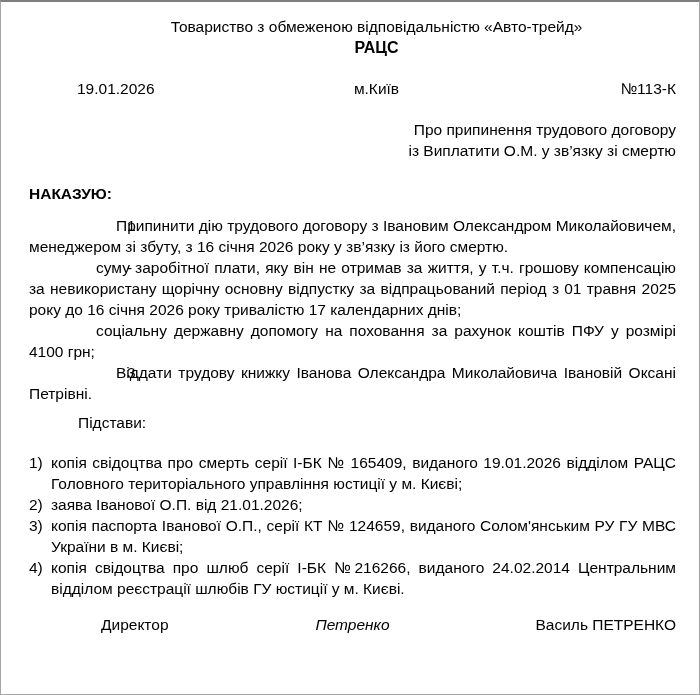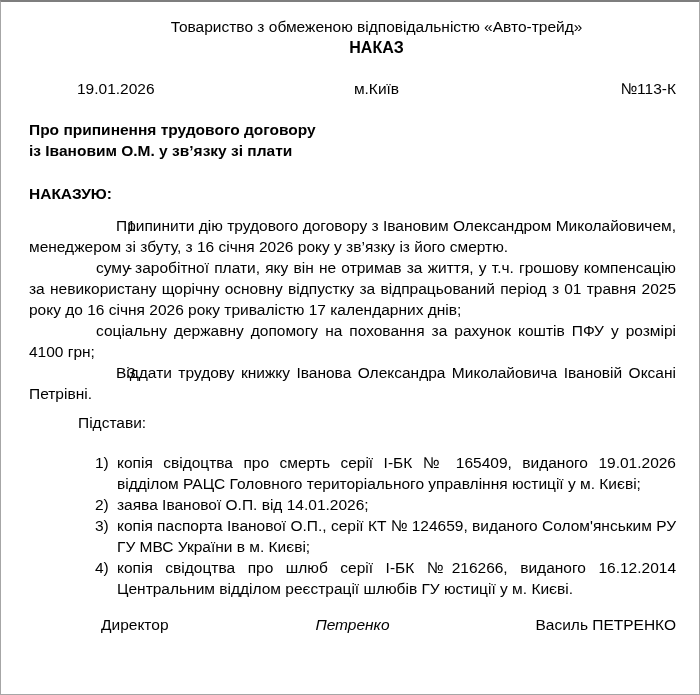--- a/index.html
+++ b/index.html
@@ -16,58 +16,58 @@
     font-size: 15.5px;
     line-height: 21px;
     color: #000000;
   }
   .center-line { text-align: center; padding-left: 48px; }
   .doc-title { font-weight: bold; font-size: 16px; }
   .date-row { display: flex; margin-top: 20px; padding-left: 48px; }
   .date-row .dr-left  { flex: 1 1 0; text-align: left; }
   .date-row .dr-center{ flex: 0 0 auto; }
   .date-row .dr-right { flex: 1 1 0; text-align: right; }
-  .subject { margin-top: 20px; font-weight: bold; }
+  .subject { margin-top: 20px; font-weight: normal; text-align: right; }
   .nakazuyu { margin-top: 22px; font-weight: bold; }
   .body-block { margin-top: 11px; }
   .body-block p { margin: 0; text-align: justify; text-indent: 49px; }
   .marker { display: inline-block; }
   .mk-num  { width: 38px; }
   .mk-dash { width: 18px; }
   .grounds-label { margin-top: 8px; text-indent: 49px; }
-  .grounds-list { margin-top: 19px; margin-left: 66px; }
+  .grounds-list { margin-top: 19px; }
   .grounds-list p {
     margin: 0;
     text-align: justify;
     padding-left: 22px;
     text-indent: -22px;
   }
   .gmarker { display: inline-block; width: 22px; text-indent: 0; }
   .signature-row { position: relative; margin-top: 15px; height: 21px; }
   .sig-position { position: absolute; left: 72px; top: 0; }
   .sig-name { position: absolute; left: 0; top: 0; width: 100%; text-align: center; font-style: italic; }
   .sig-fullname { position: absolute; right: 0; top: 0; }
 </style>
 </head>
 <body>
 
 <div class="page">
 
   <div class="center-line">Товариство з обмеженою відповідальністю «Авто-трейд»</div>
-  <div class="center-line doc-title">НАКАЗ</div>
+  <div class="center-line doc-title">РАЦС</div>
 
   <div class="date-row">
     <span class="dr-left">19.01.2026</span>
     <span class="dr-center">м.Київ</span>
     <span class="dr-right">№113-К</span>
   </div>
 
   <div class="subject">
     <div>Про припинення трудового договору</div>
-    <div>із Івановим О.М. у зв’язку зі плати</div>
+    <div>із Виплатити О.М. у зв’язку зі смертю</div>
   </div>
 
   <div class="nakazuyu">НАКАЗУЮ:</div>
 
   <div class="body-block">
 
       <p><span class="marker mk-num">1.</span><span>Припинити дію трудового договору з Івановим Олександром Миколайовичем, менеджером зі збуту, з 16 січня 2026 року у зв’язку із його смертю.</span></p>
 
 
       <p><span class="marker mk-dash">-</span><span>суму заробітної плати, яку він не отримав за життя, у т.ч. грошову компенсацію за невикористану щорічну основну відпустку за відпрацьований період з 01 травня 2025 року до 16 січня 2026 року тривалістю 17 календарних днів;</span></p>
@@ -77,25 +77,25 @@
 
       <p><span class="marker mk-num">3.</span><span>Віддати трудову книжку Іванова Олександра Миколайовича Івановій Оксані Петрівні.</span></p>
     </div>
 
   <div class="grounds-label">Підстави:</div>
 
   <div class="grounds-list">
 
       <p><span class="gmarker">1)</span><span>копія свідоцтва про смерть серії І-БК № 165409, виданого 19.01.2026 відділом РАЦС Головного територіального управління юстиції у м. Києві;</span></p>
 
-      <p><span class="gmarker">2)</span><span>заява Іванової О.П. від 14.01.2026;</span></p>
+      <p><span class="gmarker">2)</span><span>заява Іванової О.П. від 21.01.2026;</span></p>
 
       <p><span class="gmarker">3)</span><span>копія паспорта Іванової О.П., серії КТ № 124659, виданого Солом'янським РУ ГУ МВС України в м. Києві;</span></p>
 
-      <p><span class="gmarker">4)</span><span>копія свідоцтва про шлюб серії І-БК №216266, виданого 16.12.2014 Центральним відділом реєстрації шлюбів ГУ юстиції у м. Києві.</span></p>
+      <p><span class="gmarker">4)</span><span>копія свідоцтва про шлюб серії І-БК №216266, виданого 24.02.2014 Центральним відділом реєстрації шлюбів ГУ юстиції у м. Києві.</span></p>
     </div>
 
   <div class="signature-row">
     <span class="sig-position">Директор</span>
     <span class="sig-name">Петренко</span>
     <span class="sig-fullname">Василь ПЕТРЕНКО</span>
   </div>
 
 </div>
 

